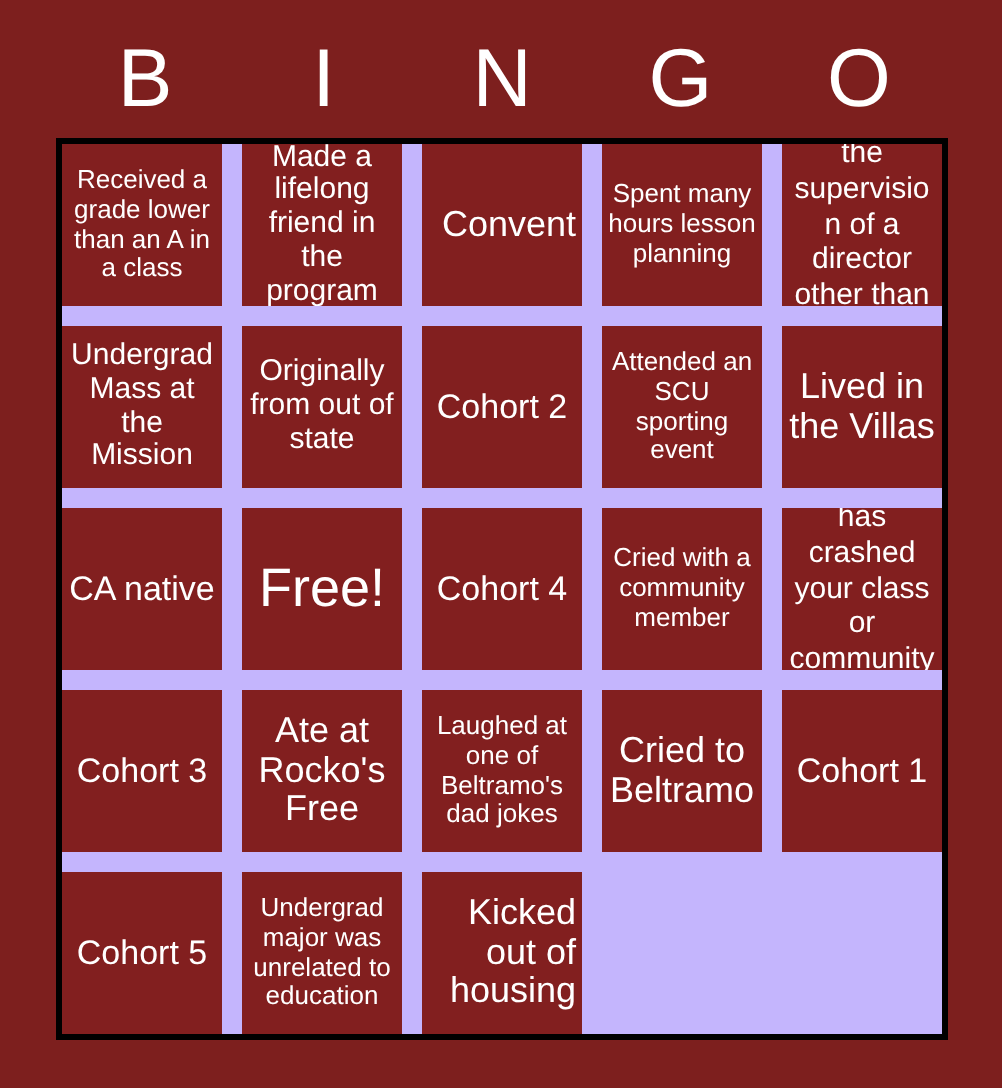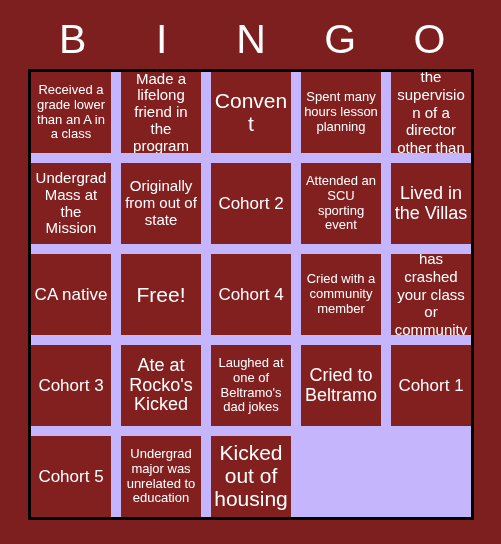--- a/index.html
+++ b/index.html
@@ -69,23 +69,23 @@
   }
   .cell span {
     display: block;
     width: 100%;
   }
   
   .fs-xs { font-size: 15px; line-height: 1.18; }
   .fs-s  { font-size: 13px; line-height: 1.14; }
   .fs-m  { font-size: 15px; line-height: 1.12; }
   .fs-l  { font-size: 18px; line-height: 1.1; }
-  .fs-xl { font-size: 21px; line-height: 1.08; }
+  .fs-xl { font-size: 18px; line-height: 1.08; text-align: right; }
   .fs-xxl{ font-size: 17px; line-height: 1.05; }
-  .fs-free { font-size: 21px; line-height: 1.0; }
+  .fs-free { font-size: 27px; line-height: 1.0; }
 </style>
 </head>
 <body>
 
 <div class="card">
 
   <div class="header-row">
     <div class="header-letter">B</div>
     <div class="header-letter">I</div>
     <div class="header-letter">N</div>
@@ -136,21 +136,21 @@
       <div class="cell">
         <span class="fs-s">Cried with a community member</span>
       </div>
       <div class="cell">
         <span class="fs-xs">Savannah has crashed your class or community event</span>
       </div>
       <div class="cell">
         <span class="fs-xxl">Cohort 3</span>
       </div>
       <div class="cell">
-        <span class="fs-l">Ate at Rocko's Kicked</span>
+        <span class="fs-l">Ate at Rocko's Free</span>
       </div>
       <div class="cell">
         <span class="fs-s">Laughed at one of Beltramo's dad jokes</span>
       </div>
       <div class="cell">
         <span class="fs-l">Cried to Beltramo</span>
       </div>
       <div class="cell">
         <span class="fs-xxl">Cohort 1</span>
       </div>

